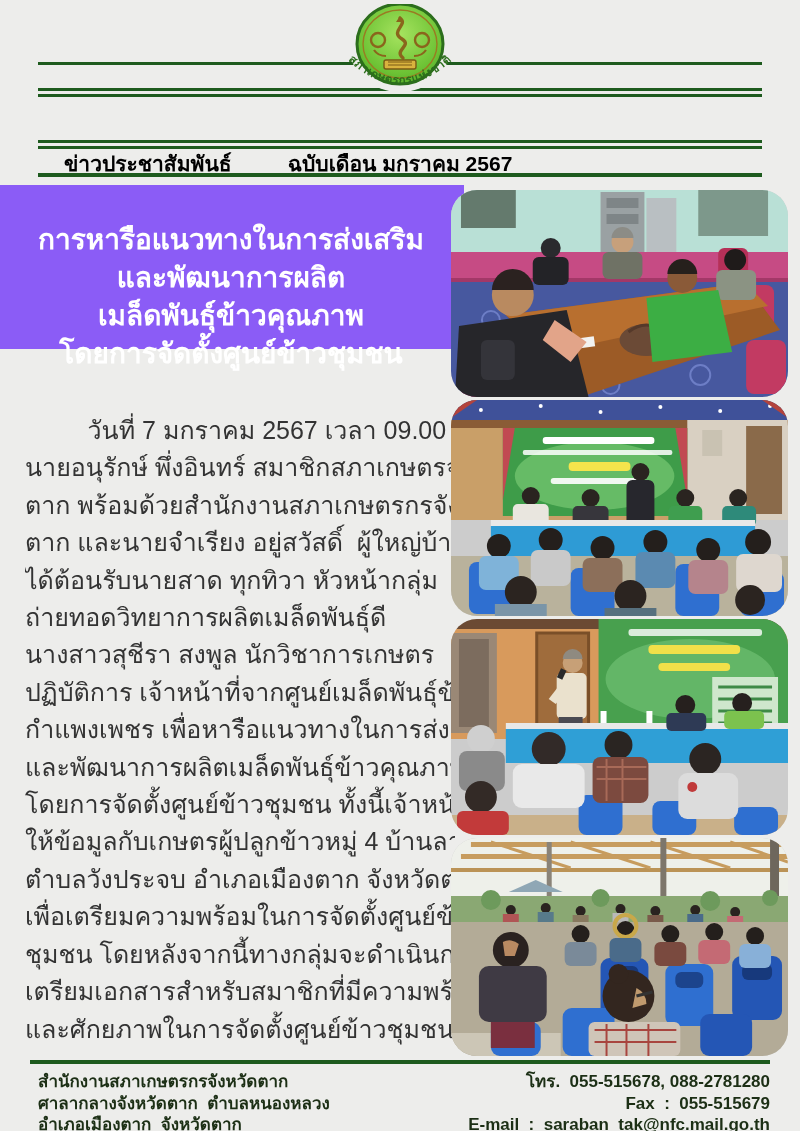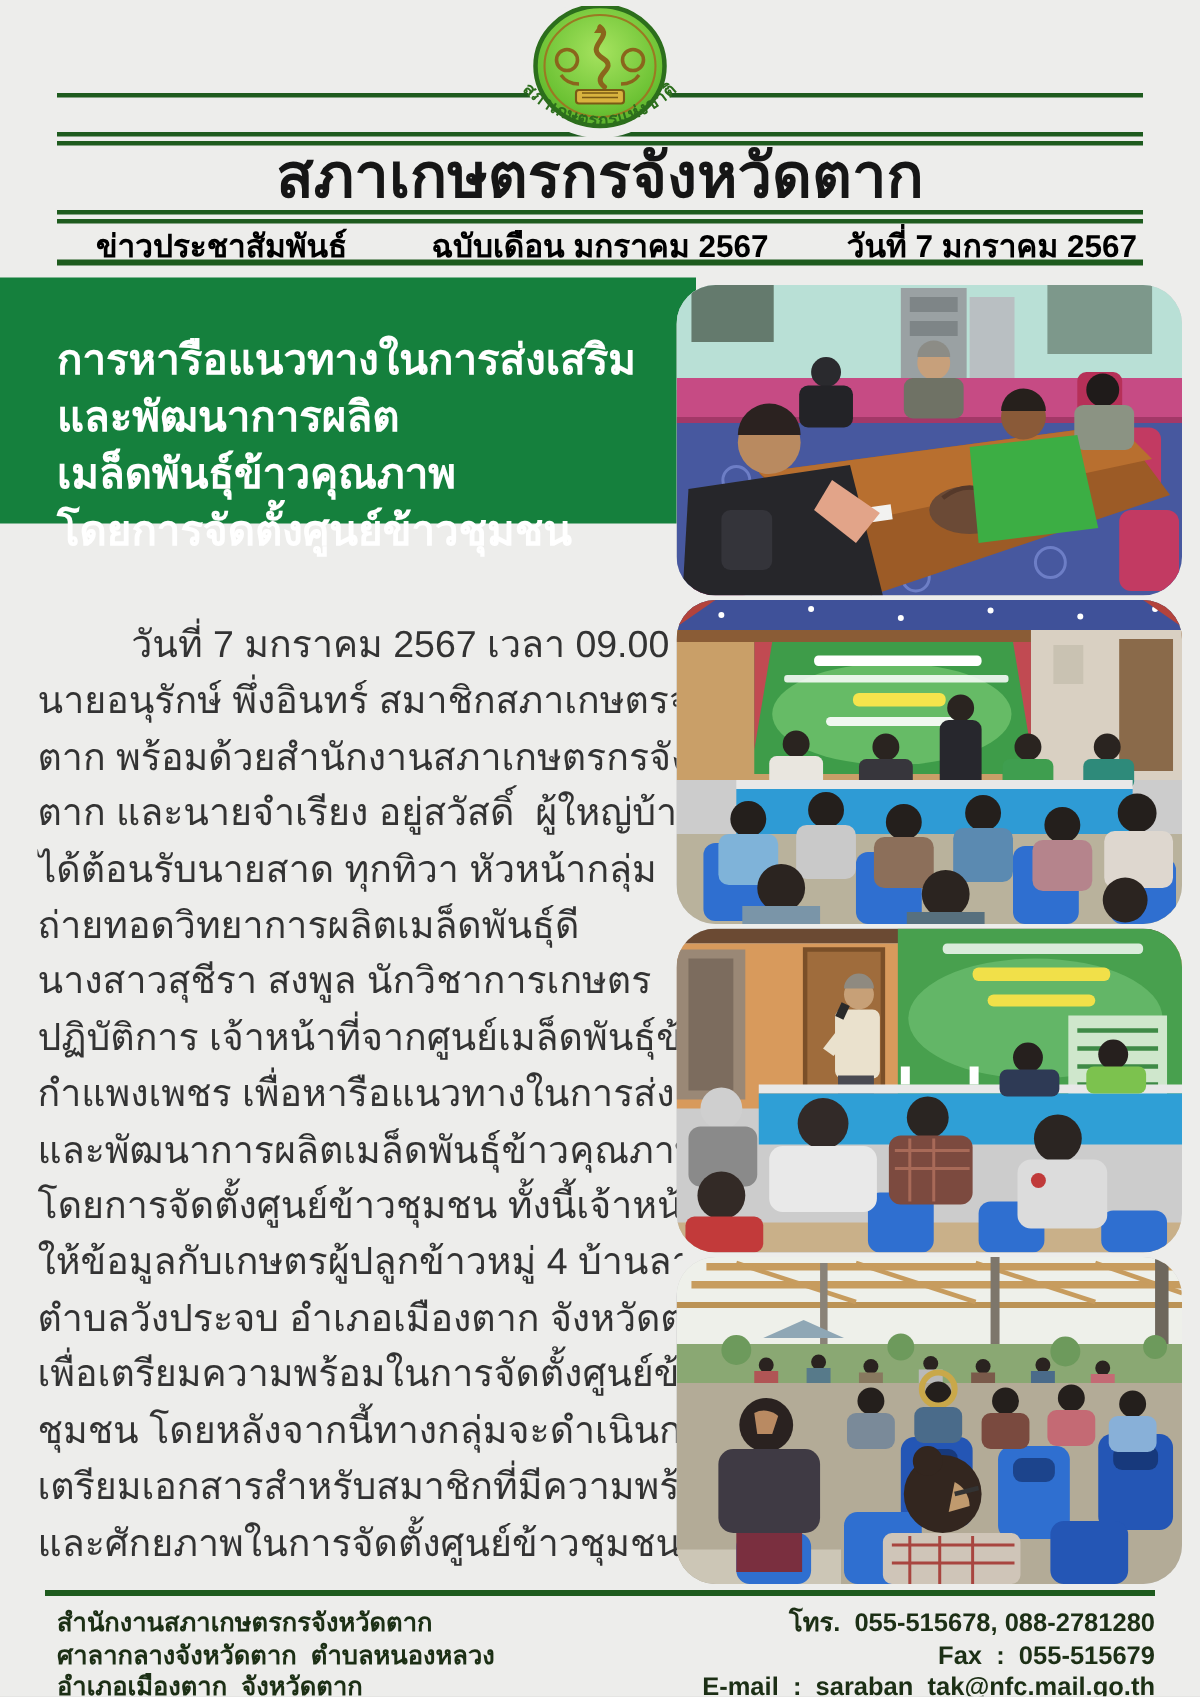--- a/index.html
+++ b/index.html
@@ -16,21 +16,21 @@
   .doc-title{position:absolute;top:94px;left:0;right:0;text-align:center;
     font-size:41px;line-height:46px;font-weight:800;color:#161616;letter-spacing:0px;z-index:4;}
 
   .subtitle-row{position:absolute;top:147px;left:0;right:0;height:26px;font-weight:700;
     font-size:21px;color:#000000;z-index:4;}
   .subtitle-left{position:absolute;left:64px;top:0;}
   .subtitle-center{position:absolute;left:0;right:0;text-align:center;top:0;}
   .subtitle-right{position:absolute;right:42px;top:0;}
 
   
-  .headline-block{position:absolute;left:0;top:185px;width:464px;height:164px;background:#15803d;z-index:1;}
+  .headline-block{position:absolute;left:0;top:185px;width:464px;height:164px;background:#8b5cf6;z-index:1;text-align:center;}
   .headline-text{position:absolute;left:38px;top:36px;color:#ffffff;font-weight:700;
     font-size:28px;line-height:38px;white-space:pre;}
 
   
   .body-text{position:absolute;left:25px;top:412px;width:430px;height:648px;
     font-size:25px;line-height:37.4px;color:#333333;white-space:pre;overflow:hidden;}
 
   
   .photo{position:absolute;left:451px;width:337px;border-radius:26px;overflow:hidden;z-index:3;
     background:#cccccc;}
@@ -75,29 +75,27 @@
       <circle cx="88" cy="36" r="7" fill="none" stroke="#8a651c" stroke-width="2.4"></circle>
       <path d="M40 46 q4 6 12 6 M92 46 q-4 6 -12 6" stroke="#8a651c" stroke-width="2.2" fill="none"></path>
       <rect x="50" y="56" width="32" height="9" rx="2" fill="#d9b33e" stroke="#7a5a15" stroke-width="1.4"></rect>
       <path d="M54 58 h24 M54 61 h24" stroke="#7a5a15" stroke-width="1"></path>
       <text font-size="11.5" font-weight="700" fill="#2c6e1c" letter-spacing="0.5">
         <textPath href="#cap-arc" startOffset="50%" text-anchor="middle">สภาเกษตรกรแห่งชาติ</textPath>
       </text>
     </svg>
   </div>
 
-  <div class="doc-title">สภาเกษตรกรจังหวัดตาก</div>
 
   <div class="gline" style="top:140px;"></div>
   <div class="gline" style="top:146px;"></div>
 
   <div class="subtitle-row">
     <span class="subtitle-left">ข่าวประชาสัมพันธ์</span>
     <span class="subtitle-center">ฉบับเดือน มกราคม 2567</span>
-    <span class="subtitle-right">วันที่  7 มกราคม 2567</span>
   </div>
 
   <div class="gline thick" style="top:173px;"></div>
 
   <div class="headline-block">
     <div class="headline-text">การหารือแนวทางในการส่งเสริม
 และพัฒนาการผลิต
 เมล็ดพันธุ์ข้าวคุณภาพ
 โดยการจัดตั้งศูนย์ข้าวชุมชน</div>
   </div>

